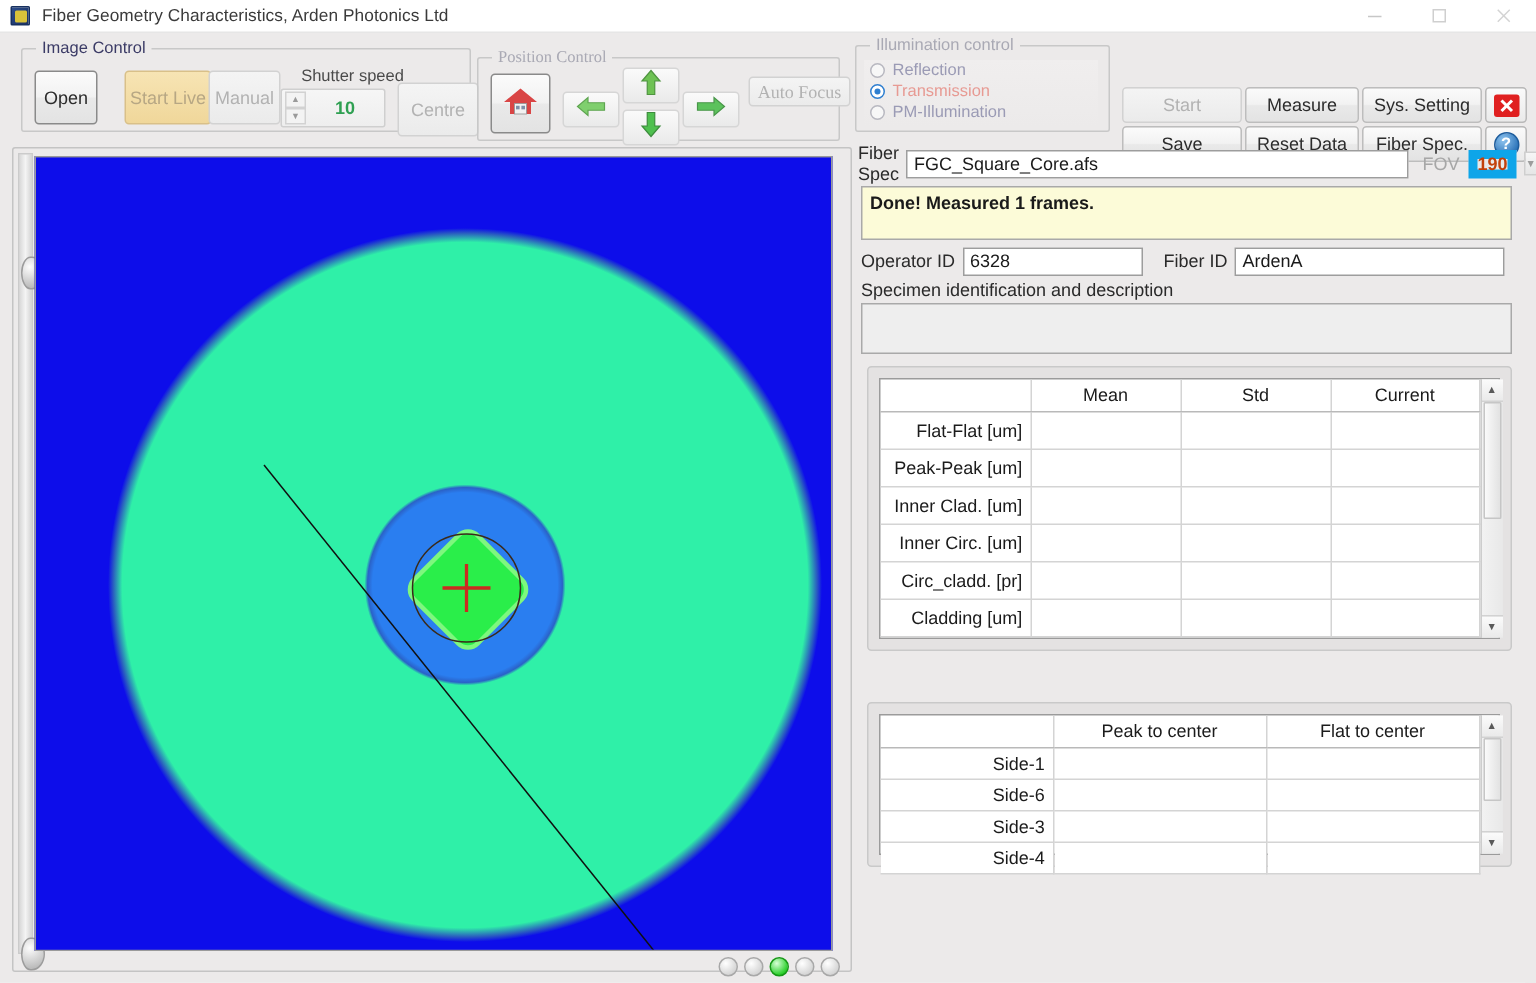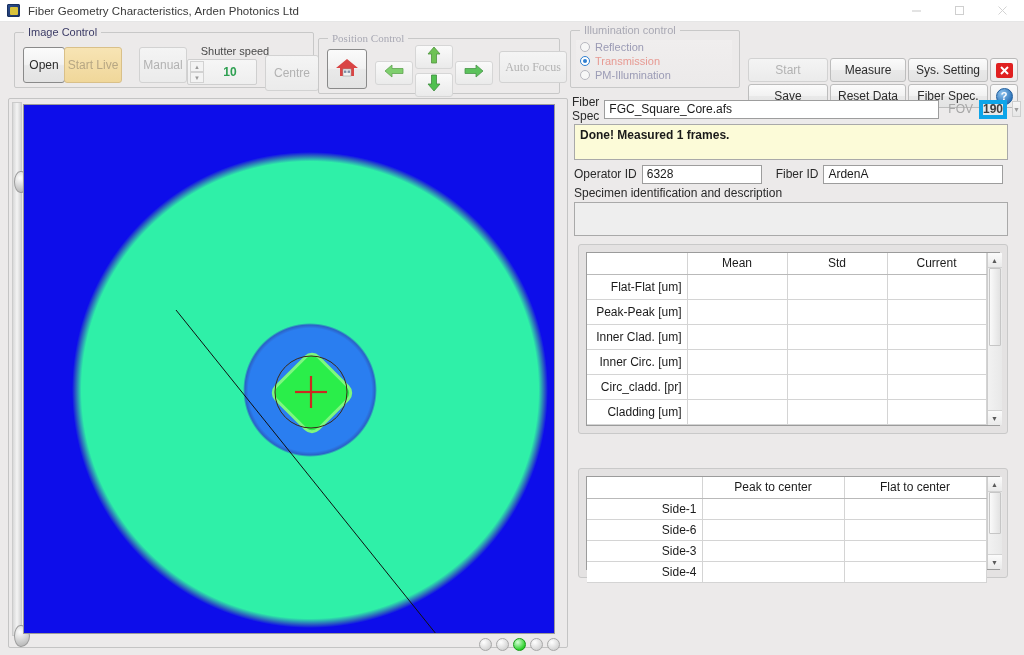--- a/index.html
+++ b/index.html
@@ -69,21 +69,21 @@
     display: flex; align-items: center; justify-content: center;
     user-select: none;
   }
   .btn.disabled { color: #b2b2b2; border-color: #d2d2d2;
     background: linear-gradient(180deg,#f4f4f4,#ebebeb); }
   .btn.strong { border-color: #8a8a8a; }
 
   
   #gb-image { left: 14px; top: 10px; width: 300px; height: 56px; }
   #btn-open   { position:absolute; left: 8px;  top: 14px; width: 42px; height: 36px; }
-  #btn-live   { position:absolute; left: 49px; top: 14px; width: 58px; height: 36px;
+  #btn-live   { position:absolute; left: 68px; top: 14px; width: 58px; height: 36px;
                 background: linear-gradient(180deg,#f7e4b4,#f0d79a); border-color:#d9c089; color:#b7a784; }
   #btn-manual { position:absolute; left: 124px;top: 14px; width: 48px; height: 36px; }
   #shutter-label { position: absolute; left: 170px; top: 12px; width: 100px;
                    text-align: center; font-size: 11px; color: #4a4a4a; }
   #shutter-box { position: absolute; left: 172px; top: 26px; width: 70px; height: 26px;
                  border: 1px solid #cfcfcf; border-radius: 2px;
                  background: linear-gradient(180deg,#f6f6f6,#eeeeee);
                  display: flex; align-items: center; }
   #spin { width: 14px; height: 22px; margin-left: 2px; display:flex; flex-direction: column;
           justify-content: center; }
@@ -99,21 +99,21 @@
   .arrow-btn {
     position: absolute;
     background: linear-gradient(180deg,#fafafa,#eaeaea);
     border: 1px solid #d6d6d6; border-radius: 3px;
     display:flex; align-items:center; justify-content:center;
   }
   #arr-left  { left: 56px;  top: 22px; width: 38px; height: 24px; }
   #arr-up    { left: 96px;  top:  6px; width: 38px; height: 24px; }
   #arr-down  { left: 96px;  top: 34px; width: 38px; height: 24px; }
   #arr-right { left: 136px; top: 22px; width: 38px; height: 24px; }
-  #btn-af { position:absolute; left: 180px; top: 12px; width: 68px; height: 32px; }
+  #btn-af { position:absolute; left: 180px; top: 12px; width: 68px; height: 20px; }
 
   
   #gb-illum { left: 570px; top: 8px; width: 170px; height: 58px; }
   #radios { position: absolute; left: 5px; top: 9px; width: 156px; height: 44px;
             background: linear-gradient(180deg,#f0eeee,#eceaea); }
   .radio-row { display: flex; align-items: center; height: 14px; margin-left: 4px; }
   .radio {
     width: 10px; height: 10px; border-radius: 50%;
     border: 1px solid #b8b8c0; background: #f7f7f7; margin-right: 5px; flex:none;
     position: relative;
@@ -201,23 +201,23 @@
   .textfield {
     background: #ffffff; border: 1px solid #9d9d9d;
     font-size: 12px; color: #1a1a1a;
     display: flex; align-items: center; padding-left: 4px;
     height: 19px;
   }
   #fiberspec-field { flex: none; width: 335px; margin-left: 5px; }
   #fov-label { margin-left: 9px; }
   #fov-field {
     margin-left: 6px; width: 36px; height: 19px;
-    background: #e9e9e9; border: 4px solid #0ea5e9;
+    background: #e9e9e9; border: 6px solid #0ea5e9;
     display:flex; align-items:center; justify-content:center;
-    font-size: 12px; color: #404040; font-weight: bold;
+    font-size: 12px; color: #c2410c; font-weight: bold;
   }
   #fov-drop {
     margin-left: 5px; width: 16px; height: 16px;
     background: linear-gradient(180deg,#f6f6f6,#e6e6e6);
     border: 1px solid #cfcfcf;
     display:flex; align-items:center; justify-content:center;
     font-size: 7px; color: #9d9d9d;
   }
 
   #msgbox {

